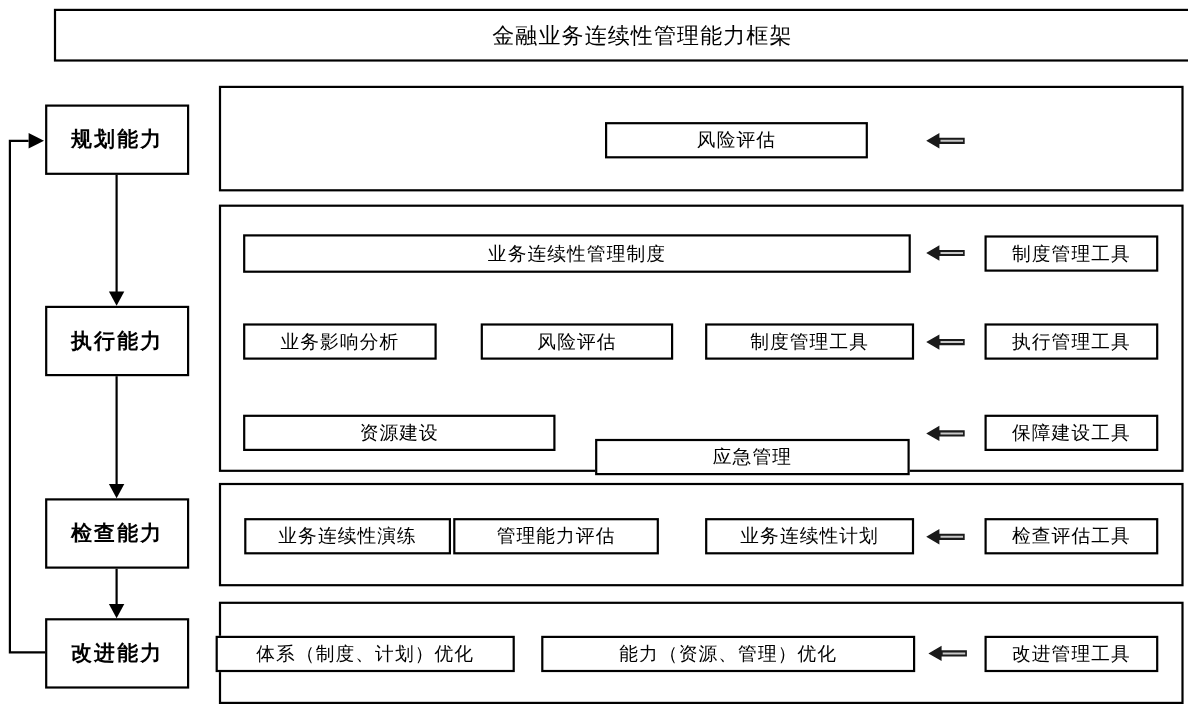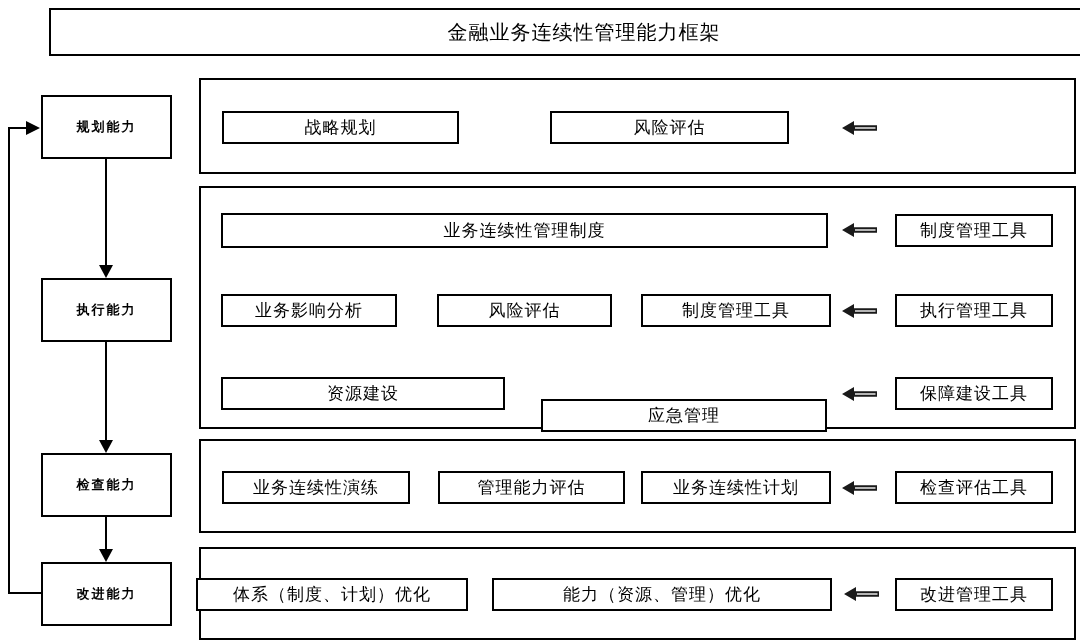--- a/index.html
+++ b/index.html
@@ -14,21 +14,21 @@
   .title-box{
     position:absolute;left:5px;top:8px;width:1066px;height:44px;
     border:2px solid #000;background:#fff;
     display:flex;align-items:center;justify-content:center;
     font-size:20px;font-weight:400;letter-spacing:1px;margin-left:44px;
   }
   .cap-box{
     position:absolute;left:41px;width:127px;height:60px;
     border:2px solid #000;background:#fff;
     display:flex;align-items:center;justify-content:center;
-    font-size:13px;font-weight:700;letter-spacing:2px;
+    font-size:19px;font-weight:700;letter-spacing:2px;
   }
   .section-box{
     position:absolute;left:199px;width:873px;
     border:2px solid #000;background:#fff;
   }
   .item-box{
     position:absolute;height:29px;
     border:2px solid #000;background:#fff;
     display:flex;align-items:center;justify-content:center;
     font-size:17px;letter-spacing:1px;white-space:nowrap;
@@ -49,21 +49,20 @@
   <div class="cap-box" style="top:95px">规划能力</div>
   <div class="cap-box" style="top:278px">执行能力</div>
   <div class="cap-box" style="top:453px">检查能力</div>
   <div class="cap-box" style="top:562px">改进能力</div>
 
   <div class="section-box" style="top:78px;height:92px"></div>
   <div class="section-box" style="top:186px;height:239px"></div>
   <div class="section-box" style="top:439px;height:90px"></div>
   <div class="section-box" style="top:547px;height:89px"></div>
 
-  <div class="item-box" style="left:222px;top:111px;width:233px">战略规划</div>
   <div class="item-box" style="left:550px;top:111px;width:235px">风险评估</div>
   <svg class="arrow-icon" style="left:841px;top:120px" viewBox="0 0 37 16">
     <path d="M1 8 L13 1 V5.2 H36 V10.8 H13 V15 Z" fill="#1a1a1a"></path>
       <line x1="14" y1="8" x2="34.5" y2="8" stroke="#c8c8c8" stroke-width="1.8"></line>
   </svg>
 
   <div class="item-box" style="left:221px;top:213px;width:603px;height:31px">业务连续性管理制度</div>
   <svg class="arrow-icon" style="left:841px;top:222px" viewBox="0 0 37 16">
     <path d="M1 8 L13 1 V5.2 H36 V10.8 H13 V15 Z" fill="#1a1a1a"></path>
       <line x1="14" y1="8" x2="34.5" y2="8" stroke="#c8c8c8" stroke-width="1.8"></line>
@@ -81,21 +80,21 @@
 
   <div class="item-box" style="left:221px;top:377px;width:280px">资源建设</div>
   <div class="item-box" style="left:541px;top:399px;width:282px">应急管理</div>
   <svg class="arrow-icon" style="left:841px;top:386px" viewBox="0 0 37 16">
     <path d="M1 8 L13 1 V5.2 H36 V10.8 H13 V15 Z" fill="#1a1a1a"></path>
       <line x1="14" y1="8" x2="34.5" y2="8" stroke="#c8c8c8" stroke-width="1.8"></line>
   </svg>
   <div class="item-box" style="left:895px;top:377px;width:154px">保障建设工具</div>
 
   <div class="item-box" style="left:222px;top:471px;width:184px">业务连续性演练</div>
-  <div class="item-box" style="left:438px;top:471px;width:183px">管理能力评估</div>
+  <div class="item-box" style="left:412px;top:471px;width:183px">管理能力评估</div>
   <div class="item-box" style="left:641px;top:471px;width:186px">业务连续性计划</div>
   <svg class="arrow-icon" style="left:841px;top:480px" viewBox="0 0 37 16">
     <path d="M1 8 L13 1 V5.2 H36 V10.8 H13 V15 Z" fill="#1a1a1a"></path>
       <line x1="14" y1="8" x2="34.5" y2="8" stroke="#c8c8c8" stroke-width="1.8"></line>
   </svg>
   <div class="item-box" style="left:895px;top:471px;width:154px">检查评估工具</div>
 
   <div class="item-box" style="left:196px;top:578px;width:268px">体系（制度、计划）优化</div>
   <div class="item-box" style="left:492px;top:578px;width:336px">能力（资源、管理）优化</div>
   <svg class="arrow-icon" style="left:843px;top:586px" viewBox="0 0 37 16">

